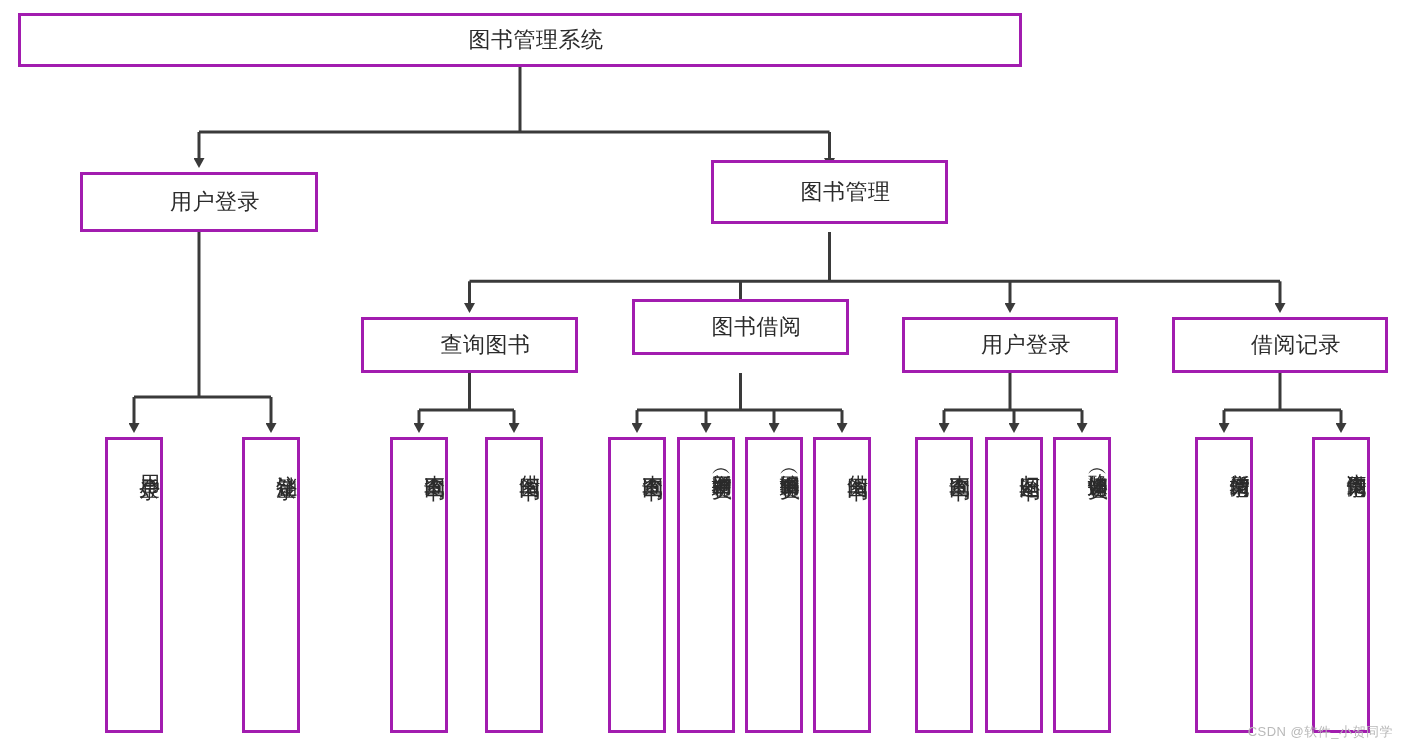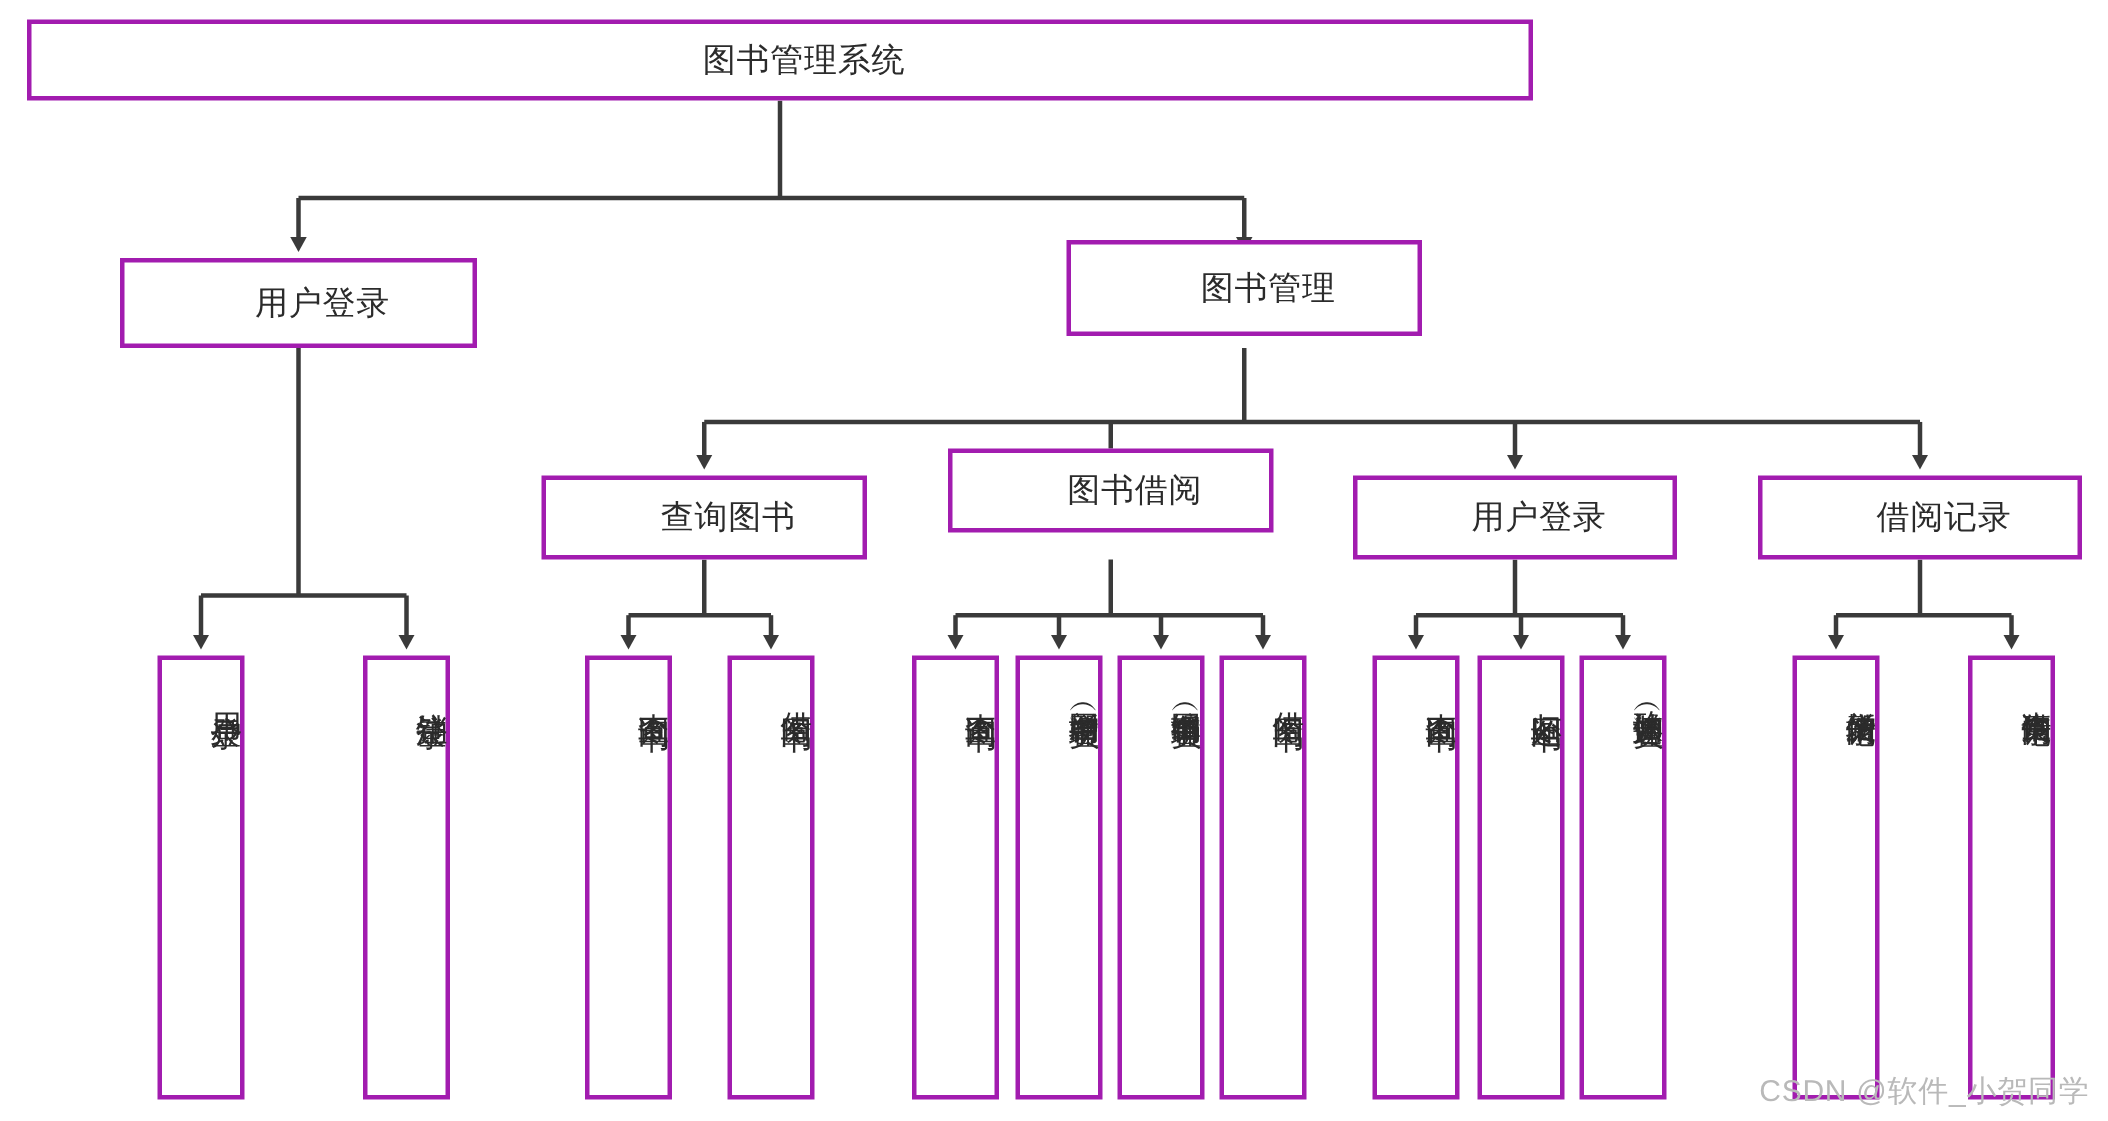--- a/index.html
+++ b/index.html
@@ -62,21 +62,21 @@
     max-height: 272px;
   }
   .node.leaf.tall-text .node-label {
     font-size: 20px;
     letter-spacing: 1px;
   }
   #watermark {
     position: absolute;
     right: 12px;
     bottom: 6px;
-    font-size: 20px;
+    font-size: 13px;
     color: #b9b9b9;
     letter-spacing: 0.5px;
     white-space: nowrap;
     user-select: none;
   }
 </style>
 </head>
 <body>
 
 <div id="canvas">

